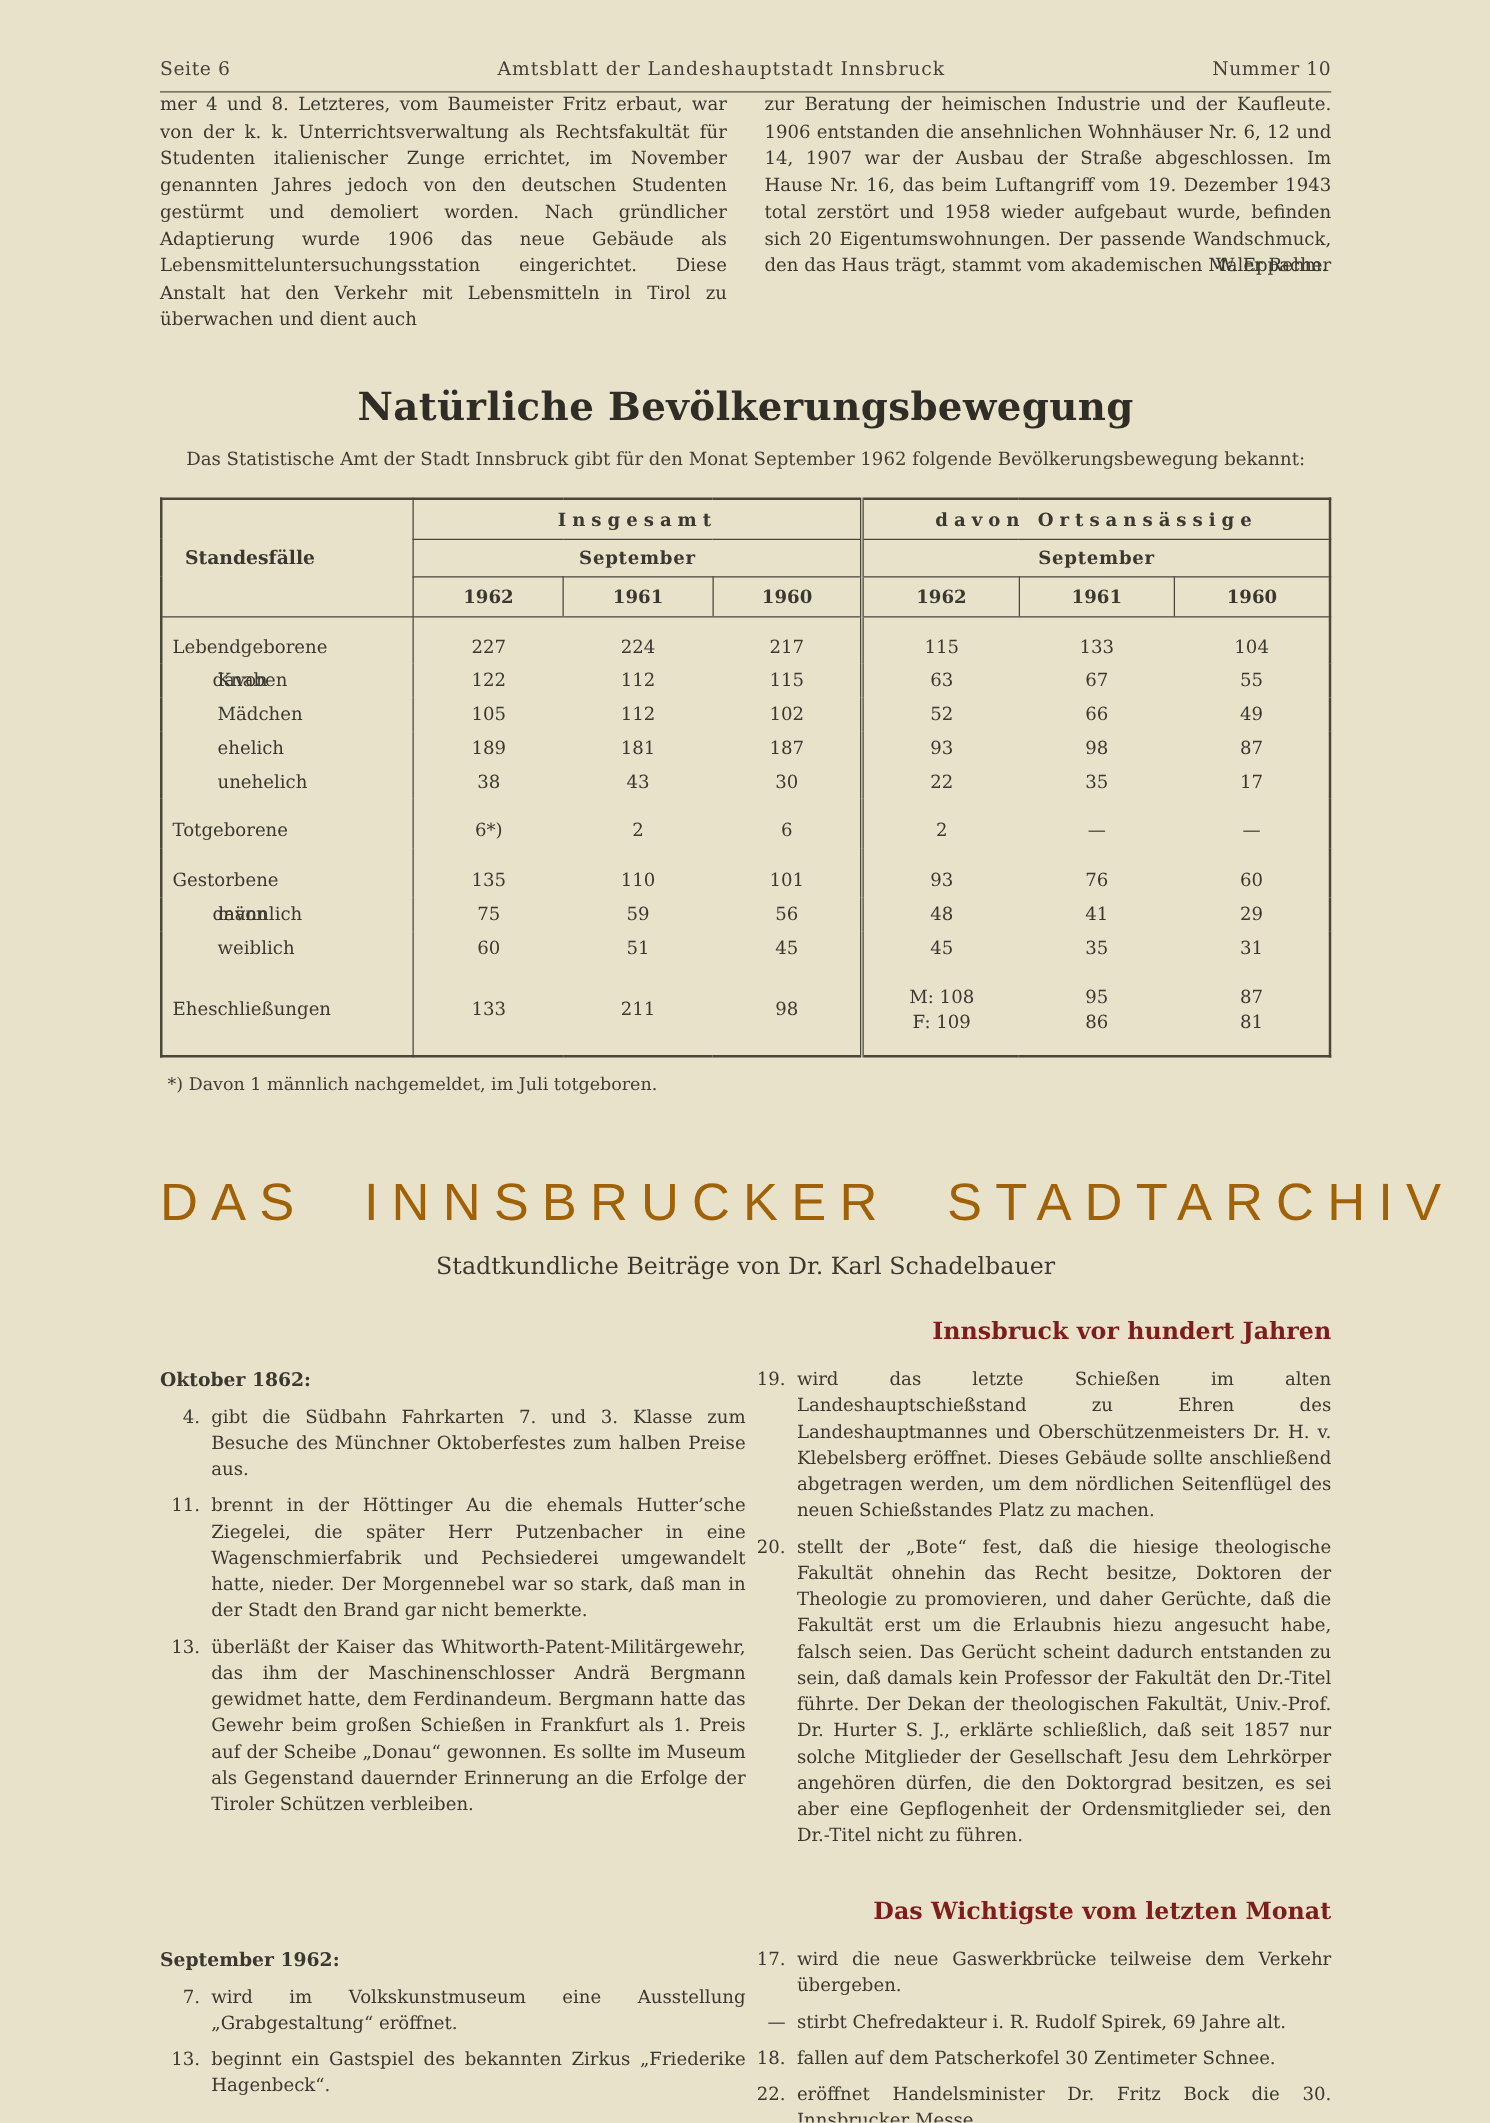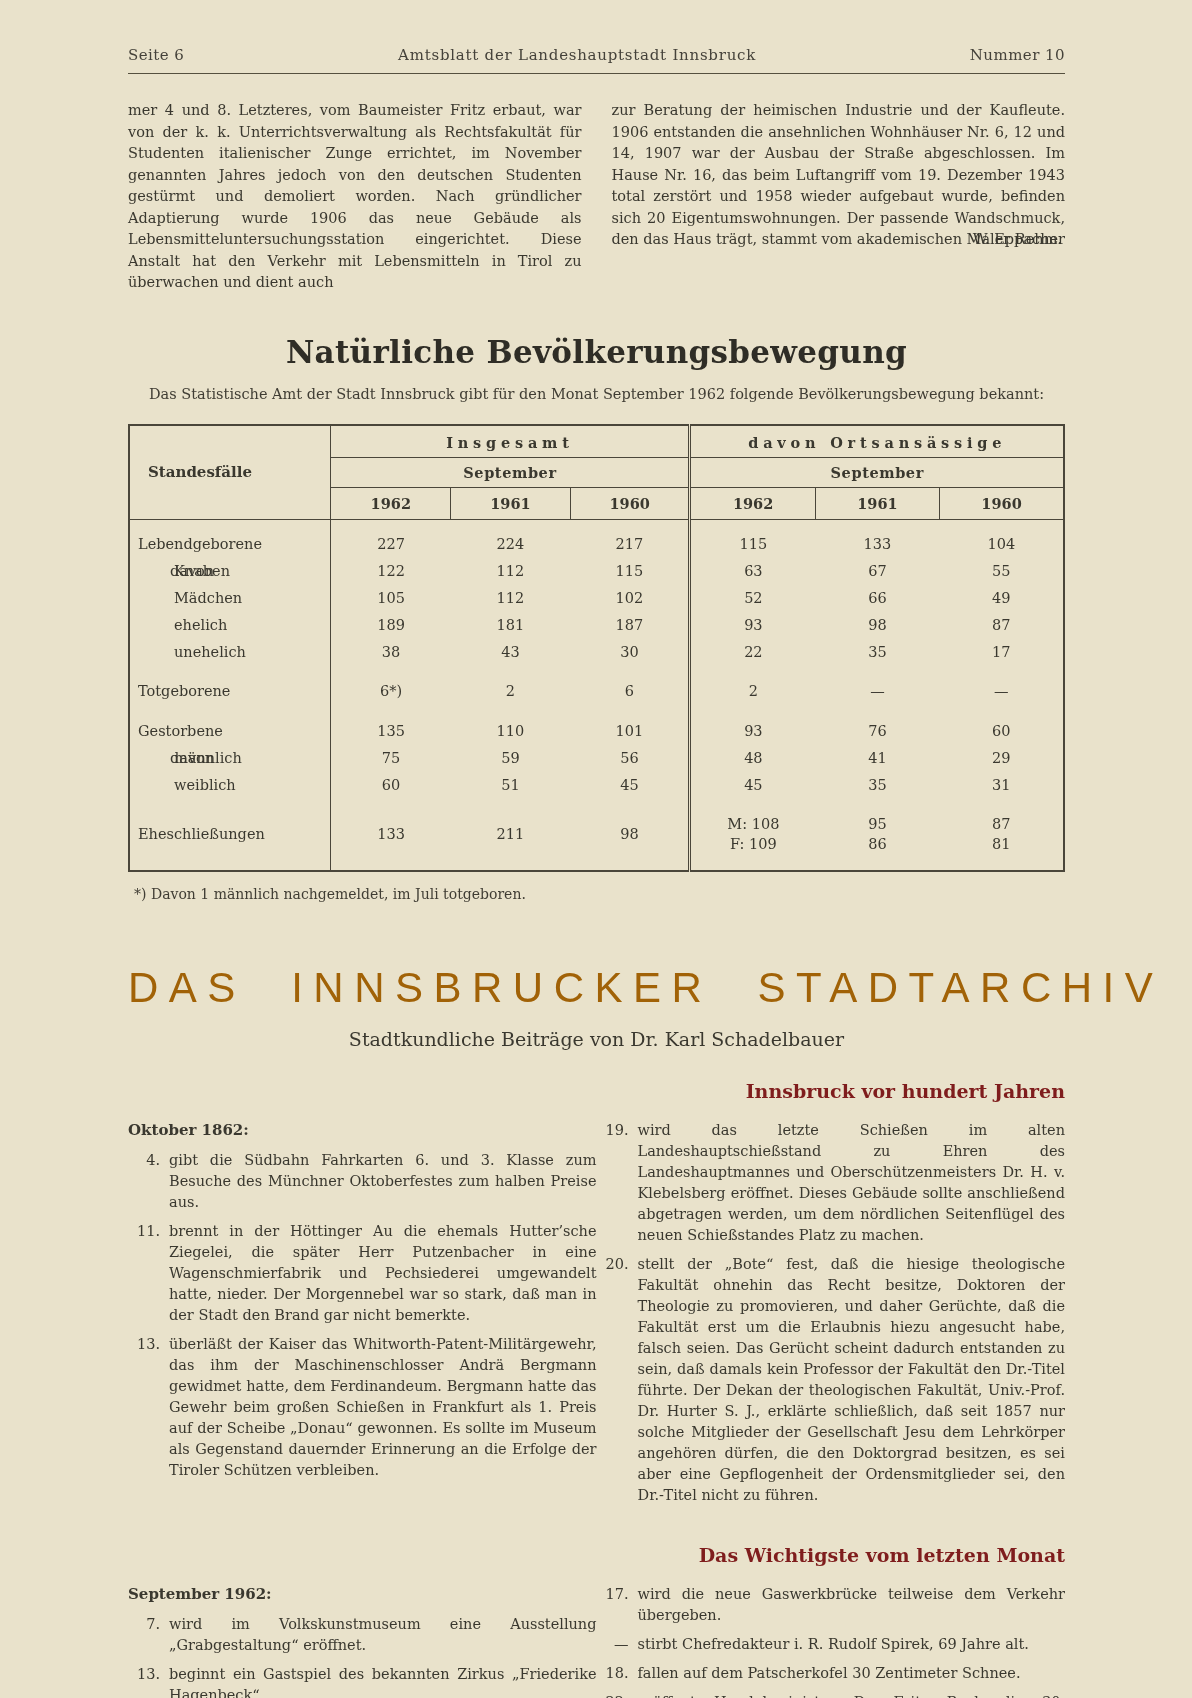--- a/index.html
+++ b/index.html
@@ -16,21 +16,21 @@
 
   
   .masthead {
     display: flex; justify-content: space-between; align-items: baseline;
     font-size: 15px; letter-spacing: 0.03em; color: #45423a;
     border-bottom: 1.5px solid #55503f; padding-bottom: 9px;
   }
   .masthead .c { letter-spacing: 0.05em; }
 
   
-  .intro { display: flex; gap: 30px; margin-top: 26px; }
+  .intro { display: flex; gap: 30px; }
   .intro .col { width: 50%; font-size: 14.5px; line-height: 21.5px; text-align: justify; }
   .signature { text-align: right; margin-top: -21.5px; font-size: 14.5px; }
 
   
   .stats-title {
     margin-top: 40px; text-align: center;
     font-size: 31px; font-weight: bold; color: #2f2d26; letter-spacing: 0.01em;
   }
   .stats-subtitle { margin-top: 16px; text-align: center; font-size: 14.5px; color: #403d34; }
 
@@ -235,21 +235,21 @@
   <div class="archive-title">DAS INNSBRUCKER STADTARCHIV</div>
   <div class="archive-subtitle">Stadtkundliche Beiträge von Dr. Karl Schadelbauer</div>
 
   <div class="section-heading">Innsbruck vor hundert Jahren</div>
   <div class="cols">
     <div class="col">
       <div class="date-line">Oktober 1862:</div>
       <div>
           <div class="item">
             <span class="num">4.</span>
-            <span class="txt">gibt die Südbahn Fahrkarten 6. und 3. Klasse zum Besuche des Münchner Oktoberfestes zum halben Preise aus.</span>
+            <span class="txt">gibt die Südbahn Fahrkarten 7. und 3. Klasse zum Besuche des Münchner Oktoberfestes zum halben Preise aus.</span>
           </div>
           <div class="item">
             <span class="num">11.</span>
             <span class="txt">brennt in der Höttinger Au die ehemals Hutter’sche Ziegelei, die später Herr Putzenbacher in eine Wagenschmierfabrik und Pechsiederei umgewandelt hatte, nieder. Der Morgennebel war so stark, daß man in der Stadt den Brand gar nicht bemerkte.</span>
           </div>
           <div class="item">
             <span class="num">13.</span>
             <span class="txt">überläßt der Kaiser das Whitworth-Patent-Militärgewehr, das ihm der Maschinenschlosser Andrä Bergmann gewidmet hatte, dem Ferdinandeum. Bergmann hatte das Gewehr beim großen Schießen in Frankfurt als 1. Preis auf der Scheibe „Donau“ gewonnen. Es sollte im Museum als Gegenstand dauernder Erinnerung an die Erfolge der Tiroler Schützen verbleiben.</span>
           </div>
         </div>

